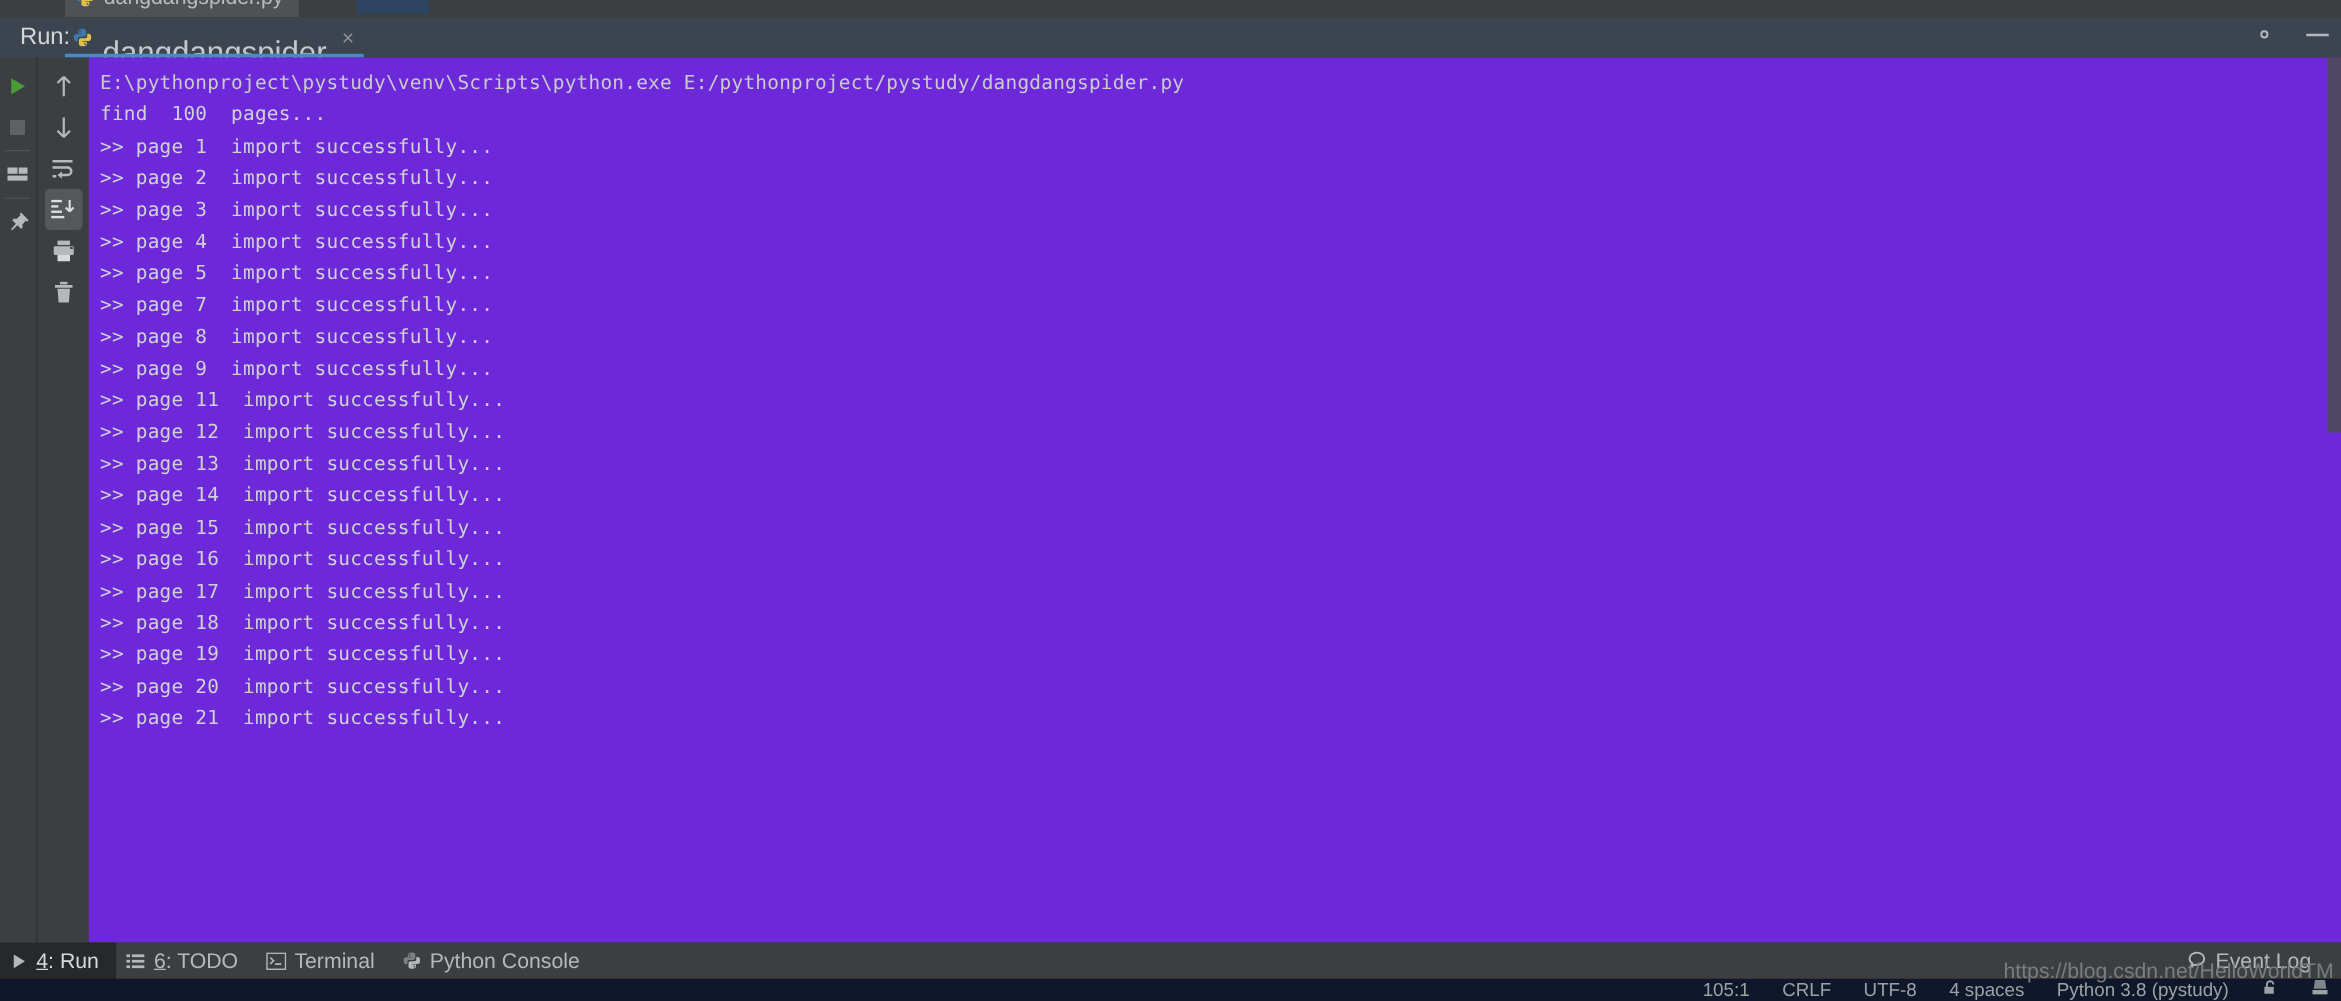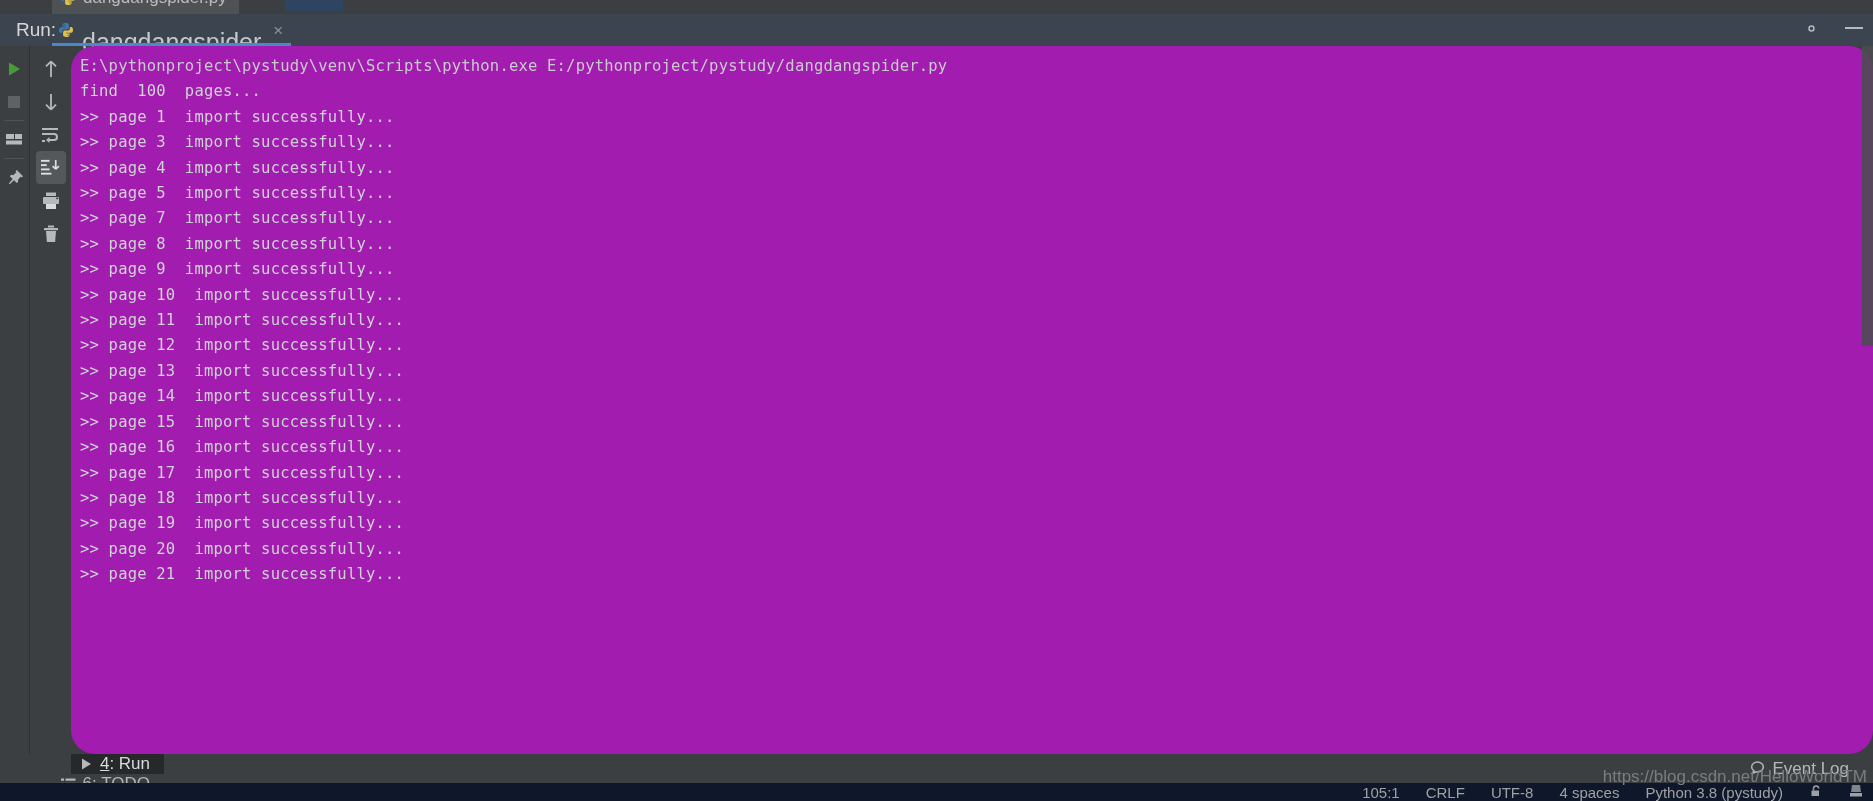--- a/index.html
+++ b/index.html
@@ -147,24 +147,23 @@
     display: flex; align-items: center; justify-content: center;
     border-radius: 4px;
   }
   .cbtn.active { background: #54585a; }
 
   
   .console {
     position: absolute;
     left: 71px; top: 46px;
     right: 0; bottom: 47px;
-    background: #a21caf;
+    background: #6d28d9;
     overflow: hidden;
     padding: 8px 0 0 9px;
-    border-radius: 24px;
   }
   .cline {
     font-family: "DejaVu Sans Mono", "Liberation Mono", monospace;
     font-size: 15.5px;
     line-height: 25.4px;
     color: #cfd2d4;
     white-space: pre;
     letter-spacing: 0.2px;
   }
   .cline.cmd { color: #c8cbcd; }
@@ -354,44 +353,44 @@
         <path fill="#b6b9bb" d="M4 7h10l-.9 11H4.9z"></path>
       </svg>
     </div>
   </div>
 
   <div class="console">
     <div class="cline cmd">E:\pythonproject\pystudy\venv\Scripts\python.exe E:/pythonproject/pystudy/dangdangspider.py</div>
     <div id="console-lines">
         <div class="cline">find  100  pages...</div>
         <div class="cline">&gt;&gt; page 1  import successfully...</div>
+        <div class="cline">&gt;&gt; page 2  import successfully...</div>
         <div class="cline">&gt;&gt; page 3  import successfully...</div>
         <div class="cline">&gt;&gt; page 4  import successfully...</div>
         <div class="cline">&gt;&gt; page 5  import successfully...</div>
         <div class="cline">&gt;&gt; page 7  import successfully...</div>
         <div class="cline">&gt;&gt; page 8  import successfully...</div>
         <div class="cline">&gt;&gt; page 9  import successfully...</div>
-        <div class="cline">&gt;&gt; page 10  import successfully...</div>
         <div class="cline">&gt;&gt; page 11  import successfully...</div>
         <div class="cline">&gt;&gt; page 12  import successfully...</div>
         <div class="cline">&gt;&gt; page 13  import successfully...</div>
         <div class="cline">&gt;&gt; page 14  import successfully...</div>
         <div class="cline">&gt;&gt; page 15  import successfully...</div>
         <div class="cline">&gt;&gt; page 16  import successfully...</div>
         <div class="cline">&gt;&gt; page 17  import successfully...</div>
         <div class="cline">&gt;&gt; page 18  import successfully...</div>
         <div class="cline">&gt;&gt; page 19  import successfully...</div>
         <div class="cline">&gt;&gt; page 20  import successfully...</div>
         <div class="cline">&gt;&gt; page 21  import successfully...</div>
       </div>
   </div>
   <div class="console-scrollbar"></div>
 
   <div class="bottombar">
-    <div id="bb-items" style="display:flex;align-items:flex-end;height:29px;flex-direction:column;">
+    <div id="bb-items" style="display:flex;align-items:flex-start;height:29px;">
         <div class="bb-item active">
           <span style="display: flex;">
             <svg width="14" height="14" viewBox="0 0 14 14">
               <path fill="#b5b8ba" d="M3 1.5l9 5.5-9 5.5z"></path>
             </svg>
           </span>
           <span><span class="mn">4</span><span>: Run</span></span>
         </div>
         <div class="bb-item">
           <span style="display: flex;">

